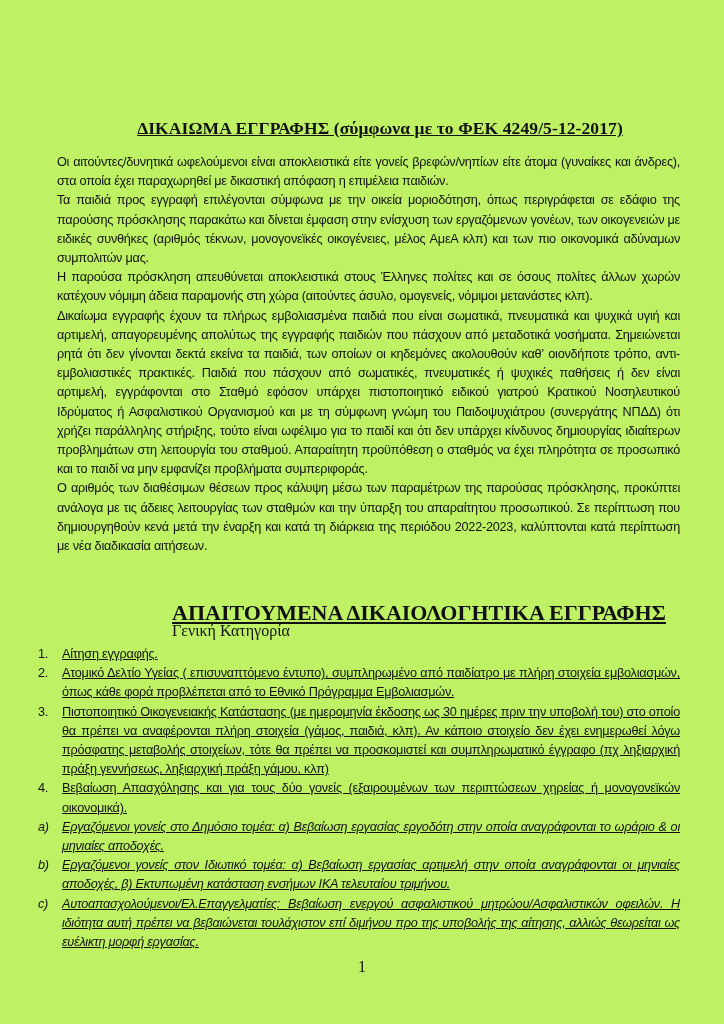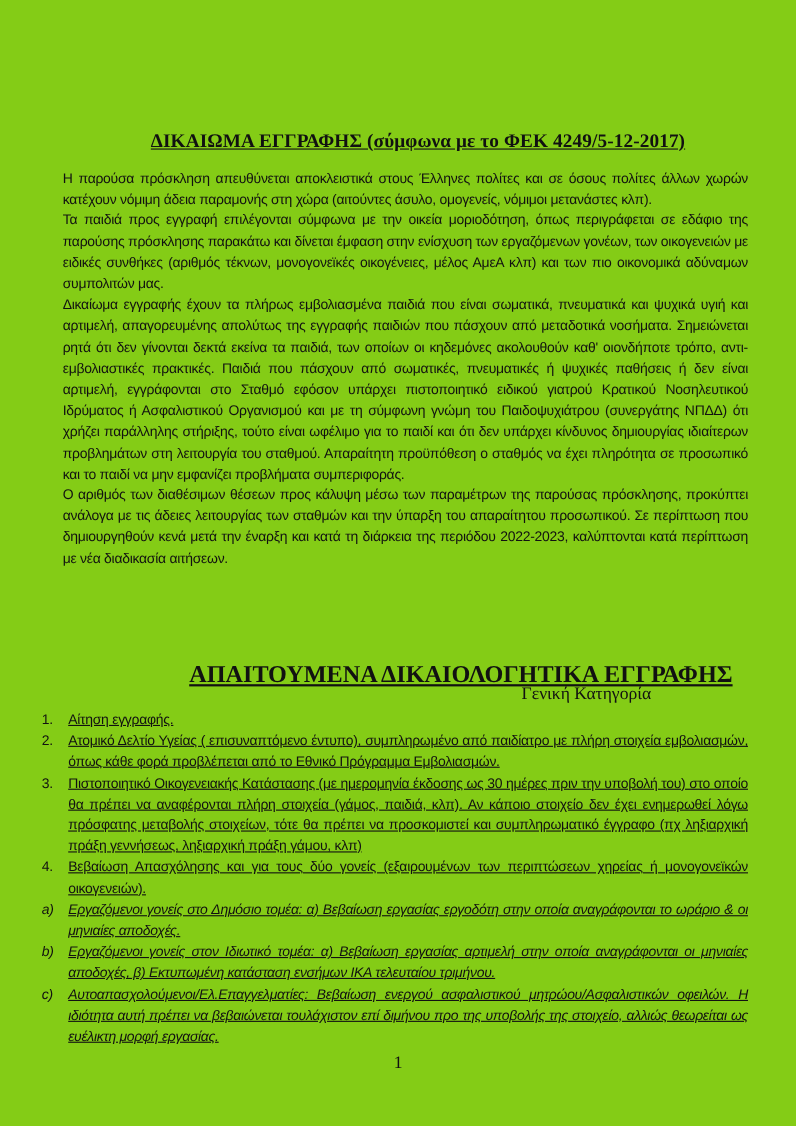--- a/index.html
+++ b/index.html
@@ -1,35 +1,35 @@
 <!DOCTYPE html>
 <html><head>
 <meta charset="utf-8">
 <style>
   html, body { margin: 0; padding: 0; background: #ffffff; }
   body { width: 724px; height: 1024px; position: relative; overflow: hidden; color: #111; }
-  .page { position: absolute; left: 0; top: 0; width: 724px; height: 1024px; background: #84cc16; }
+  .page { position: absolute; left: 0; top: 0; width: 724px; height: 1024px; background: #bef264; }
   .title1 {
     position: absolute; left: 130px; top: 118px; width: 500px; text-align: center;
     font-family: "Liberation Serif", serif; font-weight: bold; font-size: 17.5px;
     text-decoration: underline; letter-spacing: 0.1px; white-space: nowrap;
   }
   .body-text {
     position: absolute; left: 57px; top: 153px; width: 623px;
     font-family: "Liberation Sans", sans-serif; font-size: 12.7px; line-height: 19.2px;
     text-align: justify; letter-spacing: -0.25px;
   }
   .body-text p { margin: 0; }
   .title2 {
     position: absolute; left: 172px; top: 600px; width: 420px; text-align: center;
     font-family: "Liberation Serif", serif; font-weight: bold; font-size: 22px;
     text-decoration: underline; white-space: nowrap;
   }
   .subtitle {
-    position: absolute; left: 172px; top: 622px; width: 420px; text-align: right;
+    position: absolute; left: 172px; top: 622px; width: 420px; text-align: left;
     font-family: "Liberation Serif", serif; font-size: 16px;
   }
   .list {
     position: absolute; left: 38px; top: 645px; width: 642px;
     font-family: "Liberation Sans", sans-serif; font-size: 12.7px; line-height: 19.2px;
     letter-spacing: -0.25px;
   }
   .li { display: flex; margin: 0; }
   .li .marker { width: 24px; flex: 0 0 24px; }
   .li .txt { flex: 1; text-align: justify; text-decoration: underline; }
@@ -41,22 +41,23 @@
   b { font-weight: normal; }
 </style>
 </head>
 <body>
 
 <div class="page">
 
   <div class="title1">ΔΙΚΑΙΩΜΑ  ΕΓΓΡΑΦΗΣ (σύμφωνα με  το ΦΕΚ 4249/5-12-2017)</div>
 
   <div class="body-text">
+    <p>Οι αιτούντες/δυνητικά ωφελούμενοι είναι αποκλειστικά είτε γονείς βρεφών/νηπίων είτε άτομα (γυναίκες και άνδρες), στα οποία έχει παραχωρηθεί με δικαστική απόφαση η επιμέλεια παιδιών.</p>
+    <p>Τα παιδιά προς εγγραφή επιλέγονται σύμφωνα με την οικεία μοριοδότηση, όπως περιγράφεται σε εδάφιο της παρούσης πρόσκλησης παρακάτω και δίνεται έμφαση στην ενίσχυση των εργαζόμενων γονέων, των οικογενειών με ειδικές συνθήκες (αριθμός τέκνων, μονογονεϊκές οικογένειες, μέλος ΑμεΑ κλπ) και των πιο οικονομικά αδύναμων συμπολιτών μας.</p>
     <p>Η παρούσα πρόσκληση απευθύνεται αποκλειστικά στους Έλληνες πολίτες και σε όσους πολίτες άλλων χωρών κατέχουν νόμιμη άδεια παραμονής στη χώρα (αιτούντες άσυλο, ομογενείς, νόμιμοι μετανάστες κλπ).</p>
-    <p>Τα παιδιά προς εγγραφή επιλέγονται σύμφωνα με την οικεία μοριοδότηση, όπως περιγράφεται σε εδάφιο της παρούσης πρόσκλησης παρακάτω και δίνεται έμφαση στην ενίσχυση των εργαζόμενων γονέων, των οικογενειών με ειδικές συνθήκες (αριθμός τέκνων, μονογονεϊκές οικογένειες, μέλος ΑμεΑ κλπ) και των πιο οικονομικά αδύναμων συμπολιτών μας.</p>
     <p><span>Δικαίωμα εγγραφής έχουν τα </span><b>πλήρως εμβολιασμένα παιδιά</b><span> που είναι σωματικά, πνευματικά και ψυχικά υγιή και αρτιμελή, απαγορευμένης απολύτως της εγγραφής παιδιών που πάσχουν από μεταδοτικά νοσήματα. Σημειώνεται ρητά ότι δεν γίνονται δεκτά εκείνα τα παιδιά, των </span><b>οποίων οι κηδεμόνες ακολουθούν καθ' οιονδήποτε τρόπο, αντι-εμβολιαστικές πρακτικές</b><span>. Παιδιά που πάσχουν από σωματικές, πνευματικές ή ψυχικές παθήσεις ή δεν είναι αρτιμελή, εγγράφονται στο Σταθμό εφόσον υπάρχει πιστοποιητικό ειδικού γιατρού Κρατικού Νοσηλευτικού Ιδρύματος ή Ασφαλιστικού Οργανισμού και με τη σύμφωνη γνώμη του Παιδοψυχιάτρου (συνεργάτης ΝΠΔΔ) ότι χρήζει παράλληλης στήριξης, τούτο είναι ωφέλιμο για το παιδί και ότι δεν υπάρχει κίνδυνος δημιουργίας ιδιαίτερων προβλημάτων στη λειτουργία του σταθμού. Απαραίτητη προϋπόθεση ο σταθμός να έχει πληρότητα σε προσωπικό και το παιδί να μην εμφανίζει προβλήματα συμπεριφοράς.</span></p>
     <p>Ο αριθμός των διαθέσιμων θέσεων προς κάλυψη μέσω των παραμέτρων της παρούσας πρόσκλησης, προκύπτει ανάλογα με τις άδειες λειτουργίας των σταθμών και την ύπαρξη του απαραίτητου προσωπικού. Σε περίπτωση που δημιουργηθούν κενά μετά την έναρξη και κατά τη διάρκεια της περιόδου 2022-2023, καλύπτονται κατά περίπτωση με νέα διαδικασία αιτήσεων.</p>
   </div>
 
   <div class="title2">ΑΠΑΙΤΟΥΜΕΝΑ ΔΙΚΑΙΟΛΟΓΗΤΙΚΑ ΕΓΓΡΑΦΗΣ</div>
   <div class="subtitle">Γενική Κατηγορία</div>
 
   <div class="list">
     <div class="li">
       <span class="marker">1.</span>
@@ -65,30 +66,30 @@
     <div class="li">
       <span class="marker">2.</span>
       <span class="txt">Ατομικό Δελτίο Υγείας ( επισυναπτόμενο έντυπο), συμπληρωμένο από παιδίατρο με πλήρη στοιχεία εμβολιασμών, όπως κάθε φορά προβλέπεται από το Εθνικό Πρόγραμμα Εμβολιασμών.</span>
     </div>
     <div class="li">
       <span class="marker">3.</span>
       <span class="txt">Πιστοποιητικό Οικογενειακής Κατάστασης (με ημερομηνία έκδοσης ως 30 ημέρες πριν την υποβολή του) στο οποίο θα πρέπει να αναφέρονται πλήρη στοιχεία (γάμος, παιδιά, κλπ). Αν κάποιο στοιχείο δεν έχει ενημερωθεί λόγω πρόσφατης μεταβολής στοιχείων, τότε θα πρέπει να προσκομιστεί και συμπληρωματικό έγγραφο (πχ ληξιαρχική πράξη γεννήσεως, ληξιαρχική πράξη γάμου, κλπ)</span>
     </div>
     <div class="li">
       <span class="marker">4.</span>
-      <span class="txt">Βεβαίωση Απασχόλησης και για τους δύο γονείς (εξαιρουμένων των περιπτώσεων χηρείας ή μονογονεϊκών οικογενειών).</span>
+      <span class="txt">Βεβαίωση Απασχόλησης και για τους δύο γονείς (εξαιρουμένων των περιπτώσεων χηρείας ή μονογονεϊκών οικονομικά).</span>
     </div>
     <div class="li italic">
       <span class="marker">a)</span>
       <span class="txt">Εργαζόμενοι γονείς στο Δημόσιο τομέα: α) Βεβαίωση εργασίας εργοδότη στην οποία αναγράφονται το ωράριο &amp; οι μηνιαίες αποδοχές.</span>
     </div>
     <div class="li italic">
       <span class="marker">b)</span>
       <span class="txt">Εργαζόμενοι γονείς στον Ιδιωτικό τομέα: α) Βεβαίωση εργασίας αρτιμελή στην οποία αναγράφονται οι μηνιαίες αποδοχές, β) Εκτυπωμένη κατάσταση ενσήμων  ΙΚΑ τελευταίου τριμήνου.</span>
     </div>
     <div class="li italic">
       <span class="marker">c)</span>
-      <span class="txt">Αυτοαπασχολούμενοι/Ελ.Επαγγελματίες: Βεβαίωση ενεργού ασφαλιστικού μητρώου/Ασφαλιστικών οφειλών. Η ιδιότητα αυτή πρέπει να βεβαιώνεται τουλάχιστον επί διμήνου προ της υποβολής της στοιχείο, αλλιώς θεωρείται ως ευέλικτη μορφή εργασίας.</span>
+      <span class="txt">Αυτοαπασχολούμενοι/Ελ.Επαγγελματίες: Βεβαίωση ενεργού ασφαλιστικού μητρώου/Ασφαλιστικών οφειλών. Η ιδιότητα αυτή πρέπει να βεβαιώνεται τουλάχιστον επί διμήνου προ της υποβολής της αίτησης, αλλιώς θεωρείται ως ευέλικτη μορφή εργασίας.</span>
     </div>
   </div>
 
   <div class="page-number">1</div>
 </div>
 
 </body></html>

